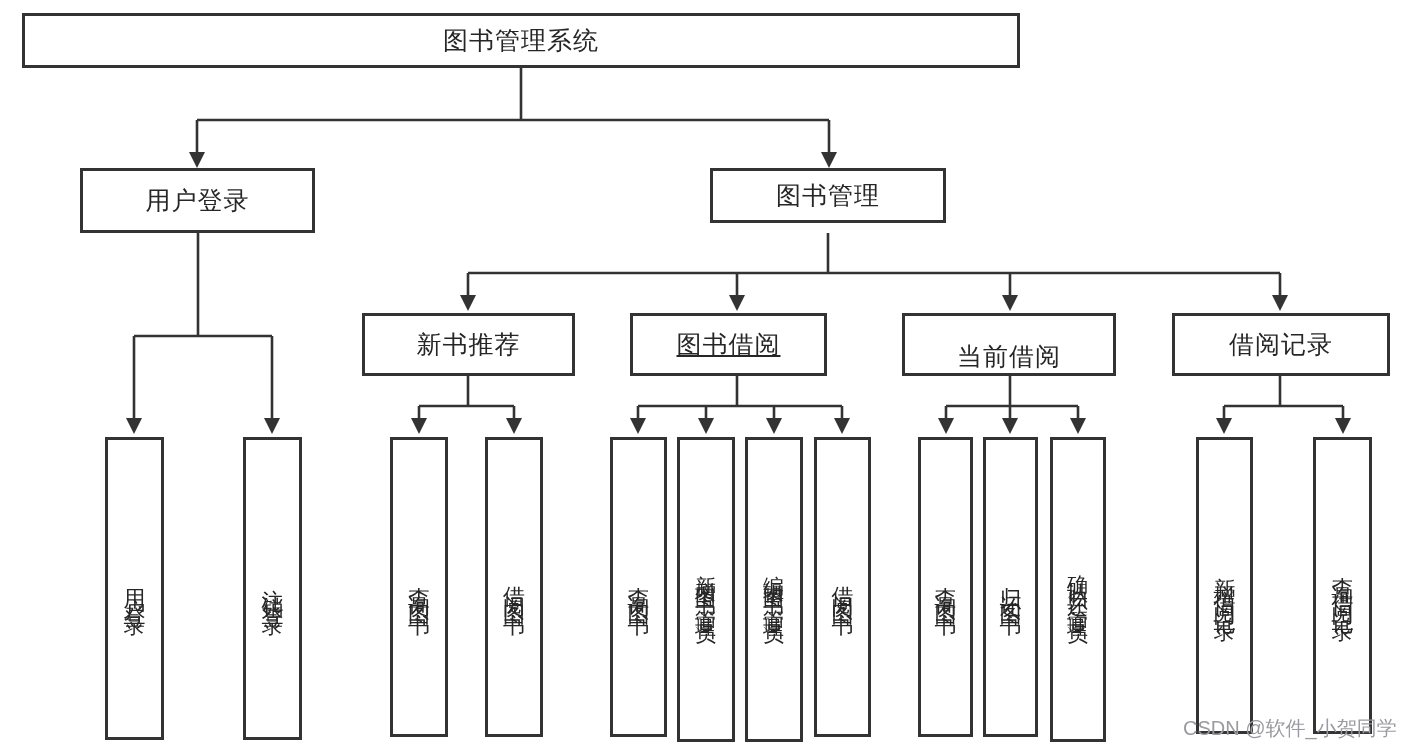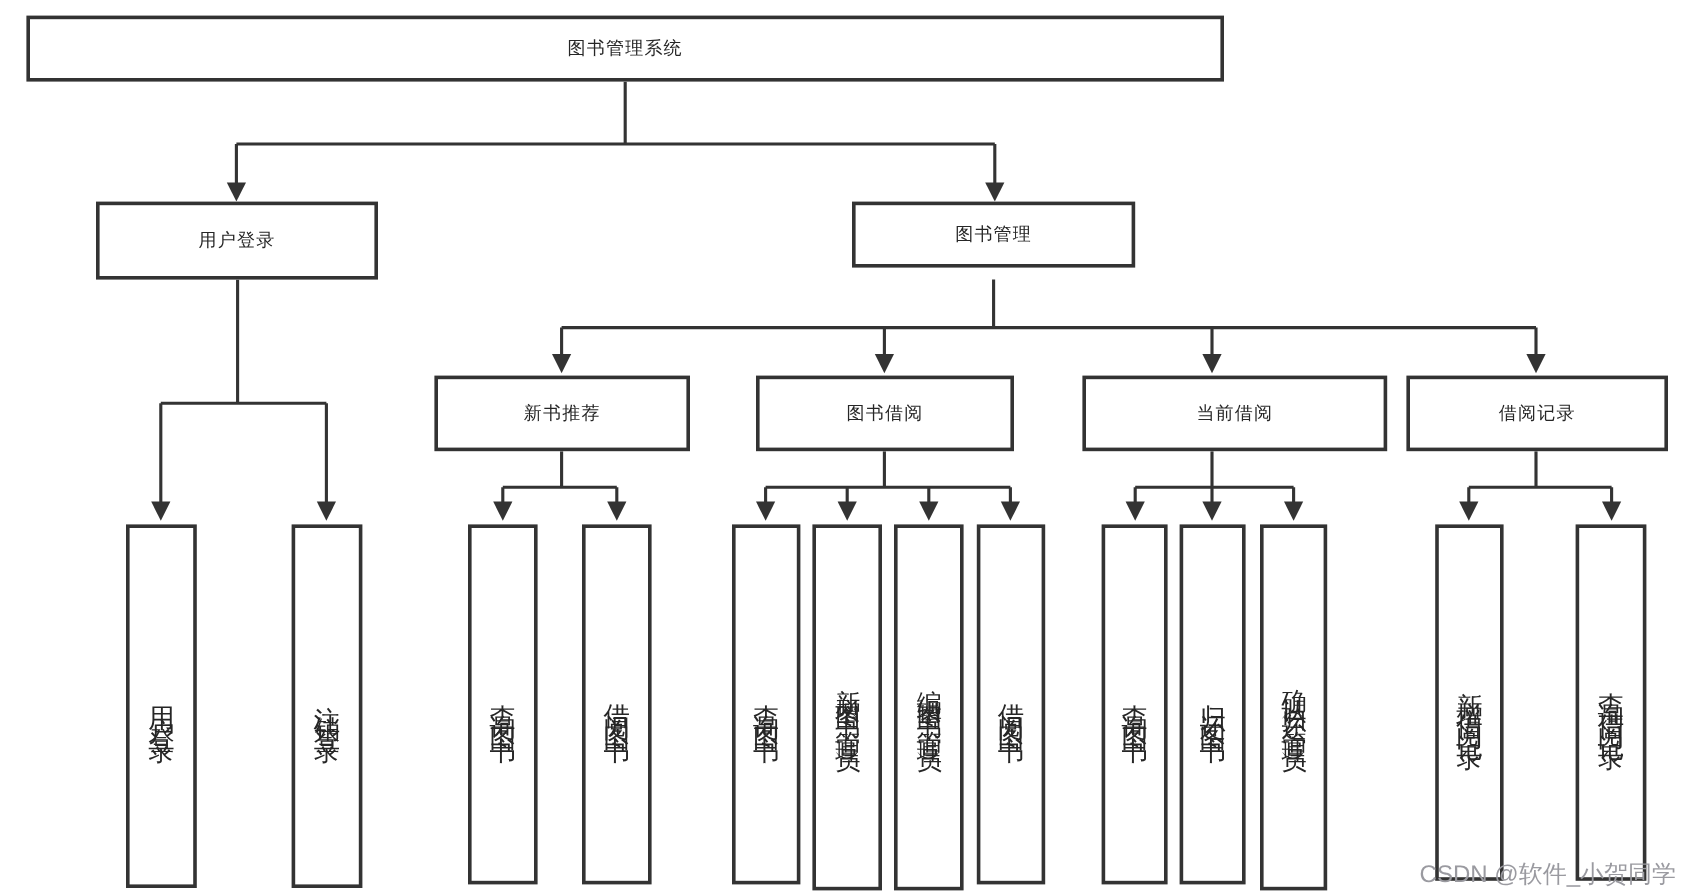--- a/index.html
+++ b/index.html
@@ -40,21 +40,21 @@
     position: absolute;
     background: var(--box-bg);
     border: 3px solid var(--line);
     color: var(--text);
     display: flex;
     align-items: center;
     justify-content: center;
     z-index: 2;
   }
   .node-h {
-    font-size: 15px;
+    font-size: 25px;
     letter-spacing: 1px;
     white-space: nowrap;
   }
   .node-v .v-label {
     writing-mode: vertical-rl;
     text-orientation: mixed;
     font-size: 22px;
     letter-spacing: 9px;
     line-height: 1;
     white-space: nowrap;
@@ -123,24 +123,24 @@
   <div class="node node-h" style="left:80px; top:168px; width:235px; height:65px;">
     <span>用户登录</span>
   </div>
   <div class="node node-h" style="left:710px; top:168px; width:236px; height:55px;">
     <span>图书管理</span>
   </div>
 
   <div class="node node-h" style="left:362px; top:313px; width:213px; height:63px;text-align:right;">
     <span>新书推荐</span>
   </div>
-  <div class="node node-h" style="left:630px; top:313px; width:215px; height:63px;">
+  <div class="node node-h" style="left:630px; top:313px; width:197px; height:63px;text-decoration:underline;">
     <span>图书借阅</span>
   </div>
-  <div class="node node-h" style="left:902px; top:313px; width:254px; height:63px;">
+  <div class="node node-h" style="left:902px; top:313px; width:214px; height:63px;align-items:flex-end;">
     <span>当前借阅</span>
   </div>
   <div class="node node-h" style="left:1172px; top:313px; width:218px; height:63px;">
     <span>借阅记录</span>
   </div>
 
   <div class="node node-v" style="left:105px; top:437px; width:59px; height:303px;">
     <span class="v-label">用户登录</span>
   </div>
   <div class="node node-v" style="left:243px; top:437px; width:59px; height:303px;">

